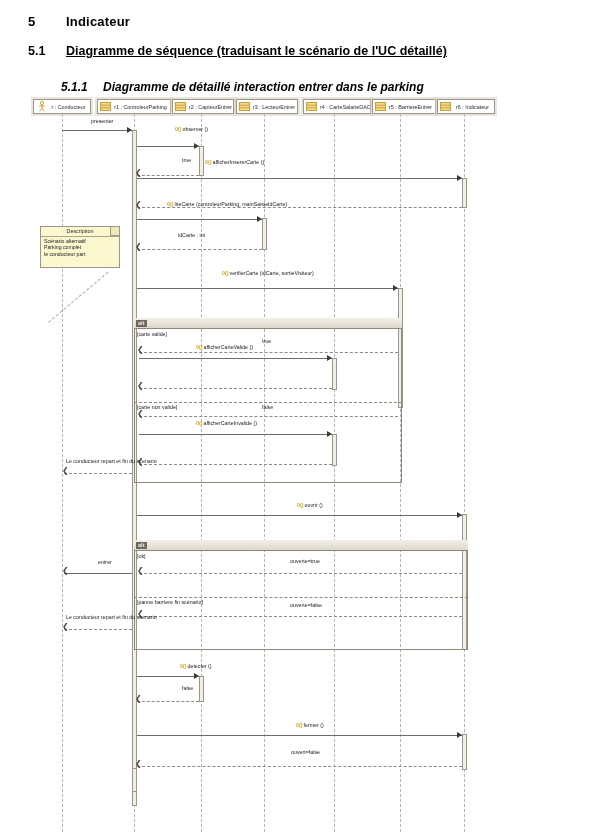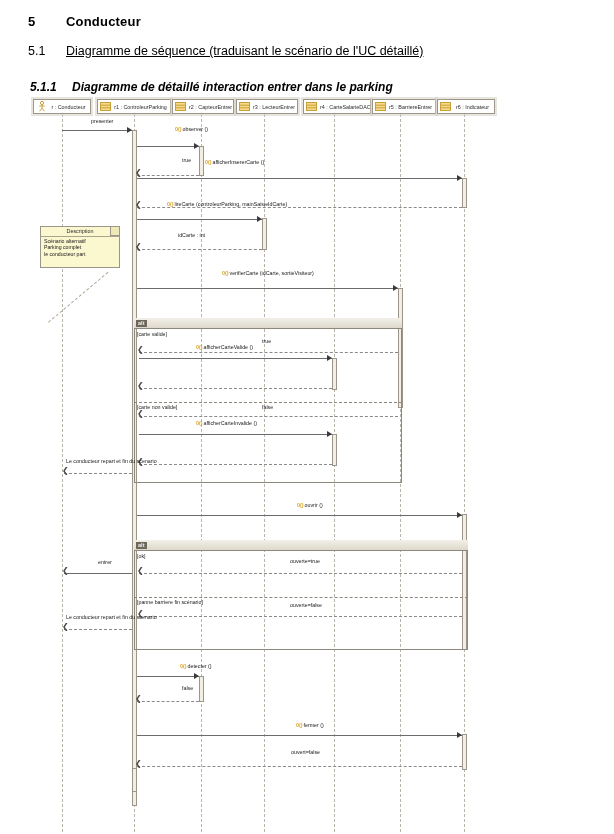--- a/index.html
+++ b/index.html
@@ -5,25 +5,25 @@
   html,body{margin:0;padding:0;}
   body{
     width:614px;height:834px;background:#ffffff;
     font-family:"Liberation Sans",sans-serif;
     color:#000;overflow:hidden;position:relative;
   }
   
   .doc{position:absolute;left:0;top:0;width:614px;}
   .h1{position:absolute;left:28px;top:14px;font-size:13px;font-weight:bold;letter-spacing:.2px;}
   .h1 .num{display:inline-block;width:38px;}
-  .h2{position:absolute;left:28px;top:44px;font-size:12.5px;font-weight:normal;}
+  .h2{position:absolute;left:28px;top:44px;font-size:12.5px;font-weight:bold;}
   .h2 .num{display:inline-block;width:38px;}
   .h2 .u{text-decoration:underline;}
   .h3{position:absolute;left:30px;top:80px;font-size:12px;font-weight:bold;font-style:italic;}
-  .h3 .num{display:inline-block;width:42px;}
+  .h3 .num{display:inline-block;width:42px;margin-left:31px;}
 
   
   #diagram{position:absolute;left:0;top:96px;width:614px;height:738px;}
   .lifeline{position:absolute;width:0;border-left:1px dashed #b9b4a9;}
   .actorbox,.objbox{
     position:absolute;height:15px;box-sizing:border-box;
     border:1px solid #9c968a;background:#ffffff;
     display:flex;align-items:center;
     font-size:5.4px;color:#2b2b2b;
     box-shadow:0 0 0 2px rgba(214,208,195,.55);
@@ -61,21 +61,21 @@
   .notetitle{position:absolute;left:0;right:0;top:1px;text-align:center;font-size:5.4px;color:#2b2b2b;}
   .noterule{position:absolute;left:0;right:0;top:9px;border-top:1px solid #a9a390;}
   .notebody{position:absolute;left:3px;top:11px;font-size:5.2px;line-height:6.4px;color:#1a1a1a;}
   .noteline{position:absolute;border-top:1px dashed #b0aa9a;transform-origin:0 0;height:0;}
 </style>
 </head>
 <body>
 
 <div class="doc">
   <div class="h1">
-    <span class="num">5</span><span>Conducteur</span>
+    <span class="num">5</span><span>Indicateur</span>
   </div>
   <div class="h2">
     <span class="num">5.1</span><span class="u">Diagramme de séquence (traduisant le scénario de l'UC détaillé)</span>
   </div>
   <div class="h3">
     <span class="num">5.1.1</span><span>Diagramme de détaillé interaction entrer dans le parking</span>
   </div>
 </div>
 
 <div id="diagram">

